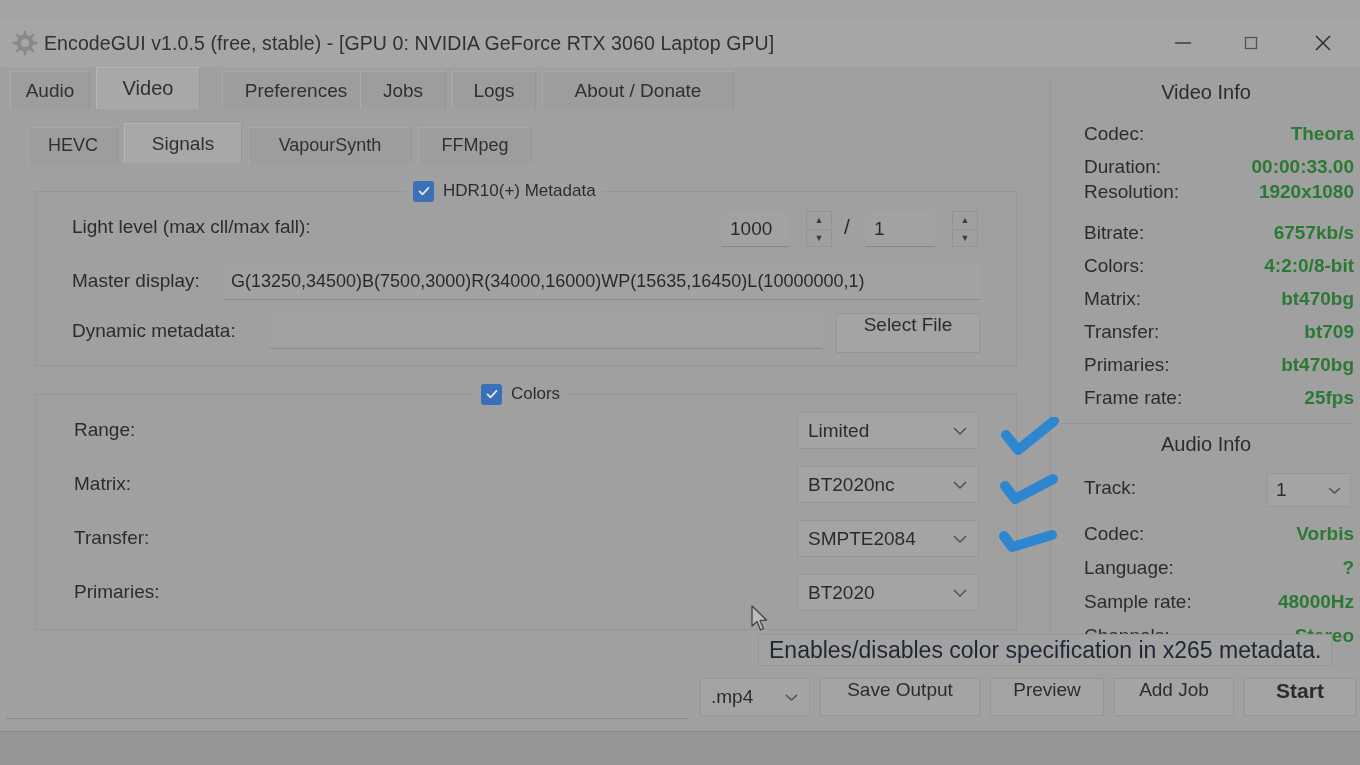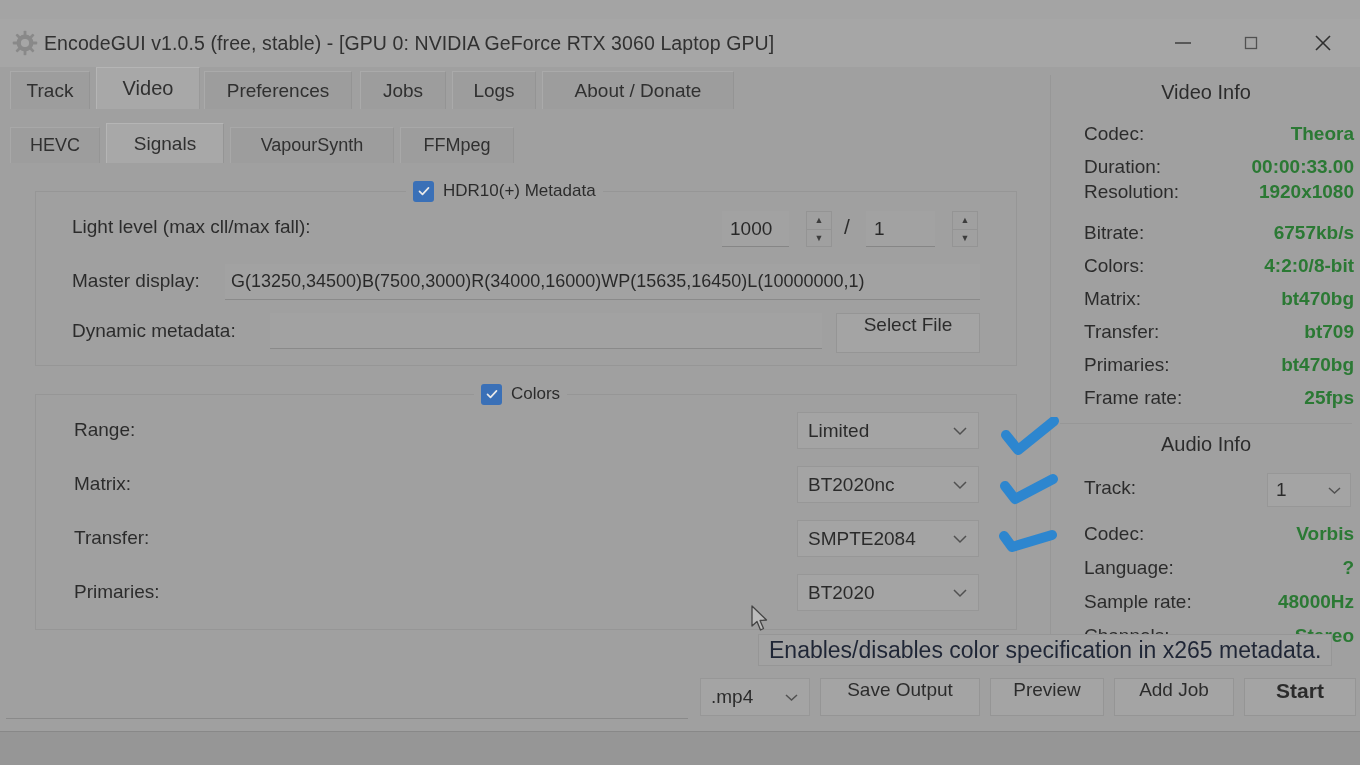--- a/index.html
+++ b/index.html
@@ -81,21 +81,21 @@
     height: 42px;
     background: #b2b2b2;
     border-top: 1px solid #c2c2c2;
     border-left: 1px solid #c2c2c2;
     border-right: 1px solid #a0a0a0;
     font-size: 20px;
   }
 
   .subtabstrip {
     position: absolute;
-    left: 10px; top: 104px;
+    left: 28px; top: 104px;
     width: 1020px; height: 40px;
   }
   .subtab {
     position: absolute;
     top: 4px;
     height: 36px;
     display: flex; align-items: center; justify-content: center;
     font-size: 18px;
     color: #232323;
     background: #a5a5a5;
@@ -347,26 +347,26 @@
         <svg width="24" height="24" viewBox="0 0 24 24">
             <line x1="5" y1="5" x2="19" y2="19" stroke="#232323" stroke-width="1.6"></line>
             <line x1="19" y1="5" x2="5" y2="19" stroke="#232323" stroke-width="1.6"></line>
           </svg>
       </div>
     </div>
   </div>
 
   <div class="tabstrip">
     <div class="tab" style="left:10px;width:80px;">
-        <span>Track</span>
+        <span>Audio</span>
       </div>
     <div class="tab active" style="left:96px;width:104px;">
         <span>Video</span>
       </div>
-    <div class="tab" style="left:204px;width:148px;text-align:right;">
+    <div class="tab" style="left:222px;width:148px;text-align:right;">
         <span>Preferences</span>
       </div>
     <div class="tab" style="left:360px;width:86px;">
         <span>Jobs</span>
       </div>
     <div class="tab" style="left:452px;width:84px;">
         <span>Logs</span>
       </div>
     <div class="tab" style="left:542px;width:192px;">
         <span>About / Donate</span>

